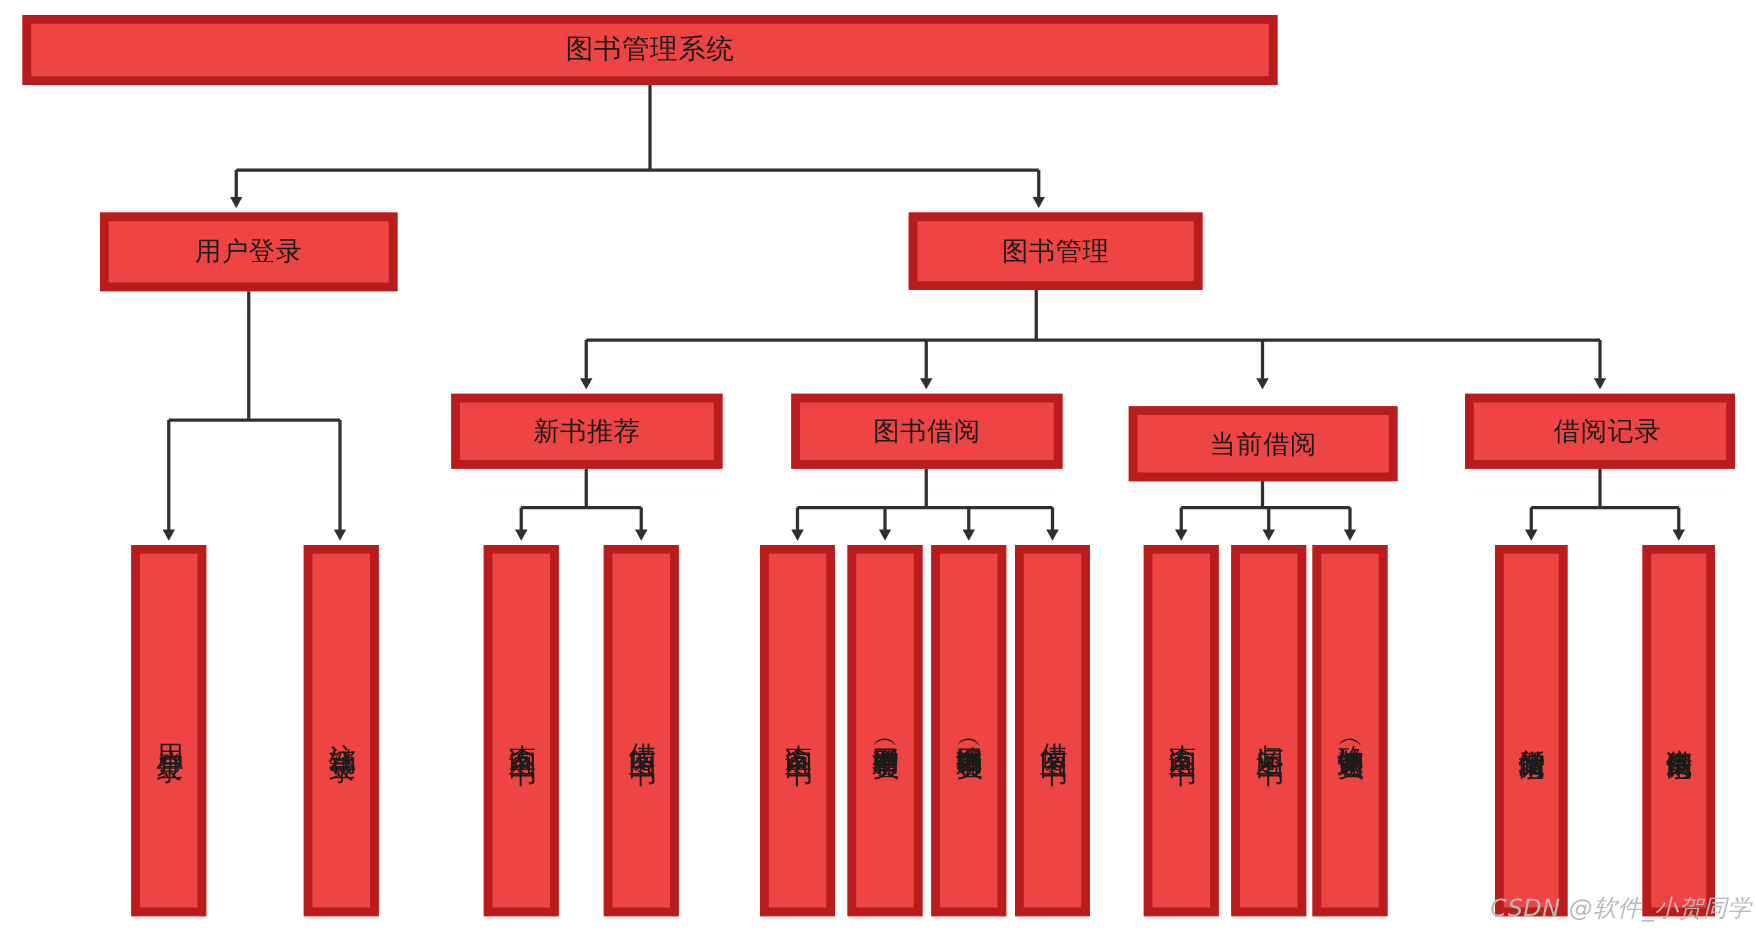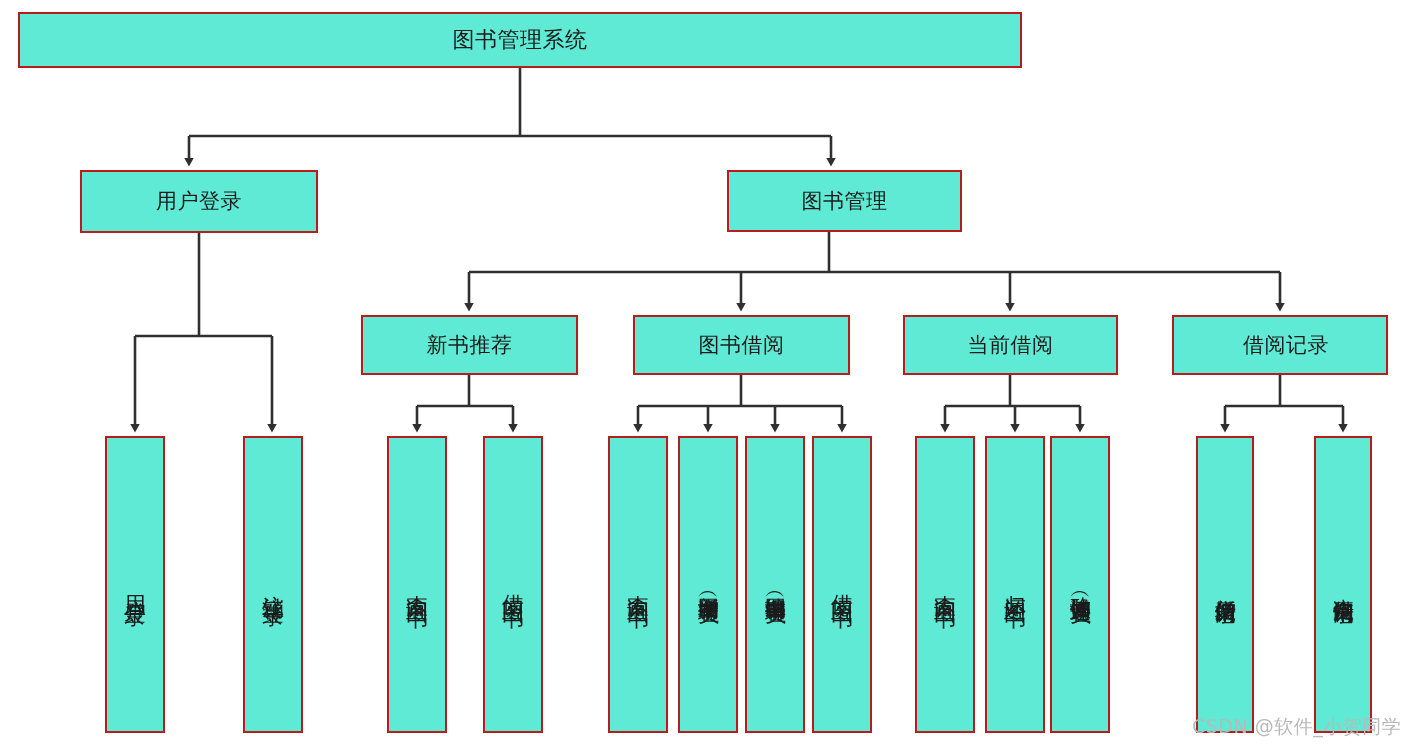--- a/index.html
+++ b/index.html
@@ -22,22 +22,22 @@
     position: absolute;
     left: 0;
     top: 0;
     width: 1405px;
     height: 747px;
     pointer-events: none;
   }
   .node {
     position: absolute;
     box-sizing: border-box;
-    background: #5eead4;
-    border: 2px solid #b91c1c;
+    background: #ef4444;
+    border: 7px solid #b91c1c;
     display: flex;
     align-items: center;
     justify-content: center;
     overflow: hidden;
   }
   .node .label {
     color: #1b1b1b;
     line-height: 1.18;
     text-align: center;
     white-space: nowrap;
@@ -68,20 +68,21 @@
     font-size: 21px;
     letter-spacing: 1px;
   }
   .watermark {
     position: absolute;
     color: #b9b9b9;
     font-size: 19px;
     white-space: nowrap;
     letter-spacing: 0.5px;
     pointer-events: none;
+    font-style: italic;
   }
 </style>
 </head>
 <body>
 
 <div id="canvas">
 
   <svg id="connectors" viewBox="0 0 1405 747" width="1405" height="747" xmlns="http://www.w3.org/2000/svg">
     <defs>
       <marker id="arrow" markerWidth="9" markerHeight="10" refX="0.5" refY="5" orient="auto" markerUnits="userSpaceOnUse">
@@ -145,21 +146,21 @@
   </div>
 
   <div class="node horiz" style="left:633px; top:315px; width:217px; height:60px;">
     <span class="label">图书借阅</span>
   </div>
 
   <div class="node horiz" style="left:361px; top:315px; width:217px; height:60px;">
     <span class="label">新书推荐</span>
   </div>
 
-  <div class="node horiz" style="left:903px; top:315px; width:215px; height:60px;">
+  <div class="node horiz" style="left:903px; top:325px; width:215px; height:60px;">
     <span class="label">当前借阅</span>
   </div>
 
   <div class="node horiz" style="left:1172px; top:315px; width:216px; height:60px;padding-left:12px;">
     <span class="label">借阅记录</span>
   </div>
 
   <div class="node vert" style="left:105px; top:436px; width:60px; height:297px;">
     <span class="label">用户登录</span>
   </div>

